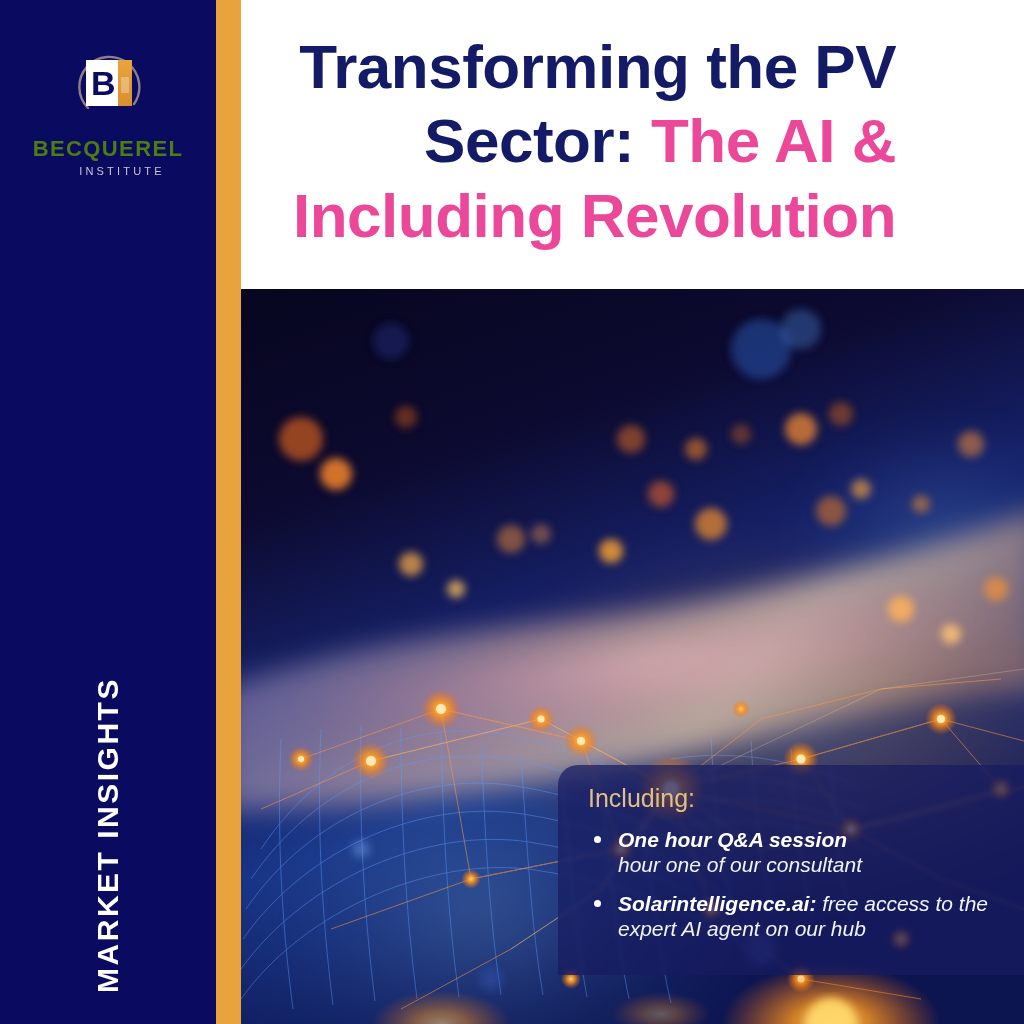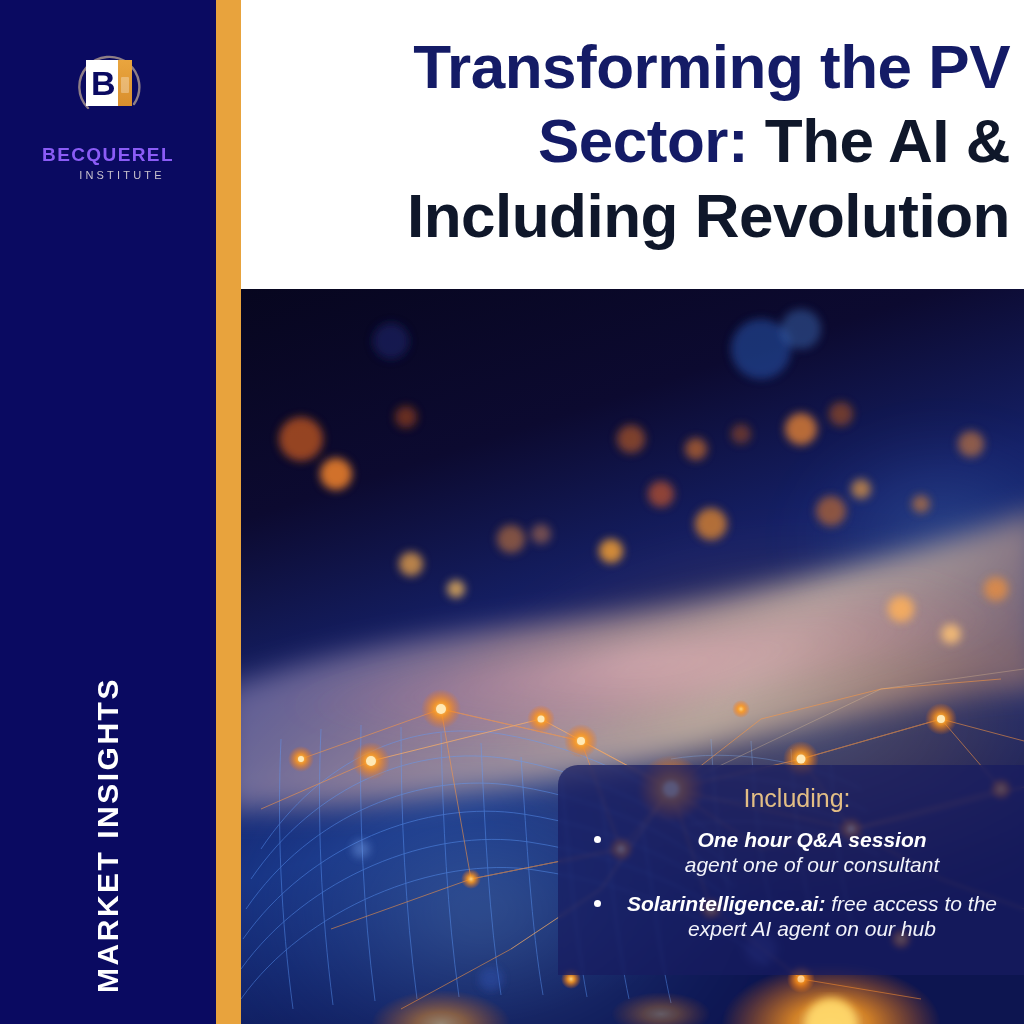--- a/index.html
+++ b/index.html
@@ -43,21 +43,21 @@
   }
   .logo-i {
     width:14px; background:linear-gradient(180deg,#E9A53E 0%,#D98F2E 100%);
     position:relative;
   }
   .logo-i::after{
     content:""; position:absolute; left:3px; top:17px; width:8px; height:16px;
     background:rgba(255,255,255,.30); border-radius:1px;
   }
   .brand-name {
-    margin-top:24px; color:#8b5cf6; font-weight:bold; font-size:19px;
+    margin-top:16px; color:#4d7c0f; font-weight:bold; font-size:22px;
     letter-spacing:1.4px;
   }
   .brand-sub {
     margin-top:3px; color:#C9C3CE; font-size:11px; letter-spacing:3.2px;
     margin-left:28px;
   }
 
   
   .vert-label {
     position:absolute; left:0; top:0; width:216px; height:1024px;
@@ -68,46 +68,45 @@
     transform:translateX(-50%) rotate(-90deg);
     transform-origin:center center;
     white-space:nowrap;
     color:#ffffff; font-weight:bold; font-size:30px; letter-spacing:2.5px;
   }
 
   
   .title-area {
     position:absolute; left:241px; top:0; right:0; height:289px;
     background:#ffffff;
-    display:flex; align-items:center; justify-content:flex-end;
-    padding:0 14px 6px 20px;
+    display:flex; align-items:center; justify-content:flex-start;
+    padding:0 14px 6px 52px;
   }
   .title {
     text-align:right; font-size:62px; line-height:1.2; font-weight:bold;
     letter-spacing:-0.5px;
   }
   .t-navy { color:#141B66; }
-  .t-gold { color:#0f172a; }
+  .t-gold { color:#ec4899; }
 
   
   .hero {
     position:absolute; left:241px; top:289px; right:0; bottom:0;
     overflow:hidden; background:#07082A;
   }
   .hero svg { display:block; width:100%; height:100%; }
 
   
   .info-card {
     position:absolute; left:558px; top:765px; width:466px; height:210px;
     background:rgba(24,28,96,0.72);
     border-top-left-radius:20px;
     backdrop-filter:blur(2px);
     padding:20px 18px 10px 30px;
     color:#ffffff;
-    text-align:center;
   }
   .including {
     color:#E3BE85; font-size:25px; line-height:1.1; margin-bottom:14px;
   }
   .bullets { list-style:none; }
   .bullets li {
     position:relative; padding-left:30px; margin-bottom:14px;
     font-size:21px; line-height:1.2; color:#F2F3FA;font-style:italic;
   }
   .bullets li .dot {
@@ -318,21 +317,21 @@
       <ellipse cx="420" cy="725" rx="50" ry="22" fill="url(#gOrange)" opacity=".35"></ellipse>
     </svg>
   </div>
 
   <div class="info-card">
     <div class="including">Including:</div>
     <ul class="bullets">
       <li>
         <span class="dot"></span>
         <b>One hour Q&amp;A session</b><br>
-        <span class="rest">agent one of our consultant</span>
+        <span class="rest">hour one of our consultant</span>
       </li>
       <li>
         <span class="dot"></span>
         <b>Solarintelligence.ai:</b><span class="rest"> free access to the expert  AI agent on our hub</span>
       </li>
     </ul>
   </div>
 
 </div>
 

